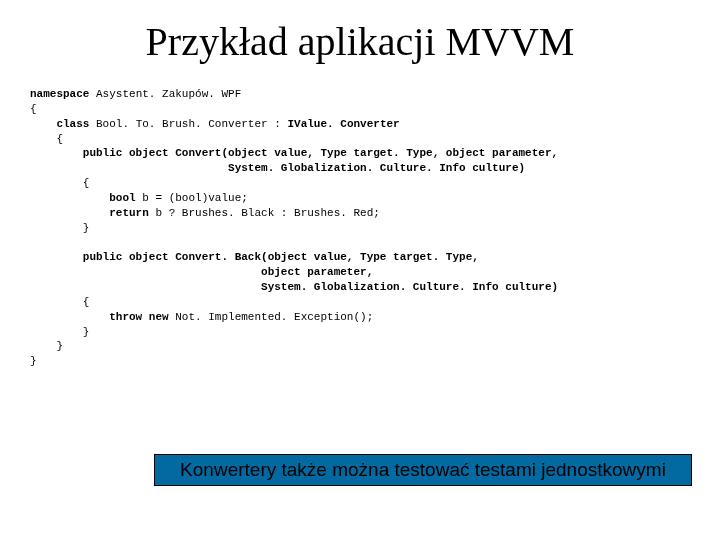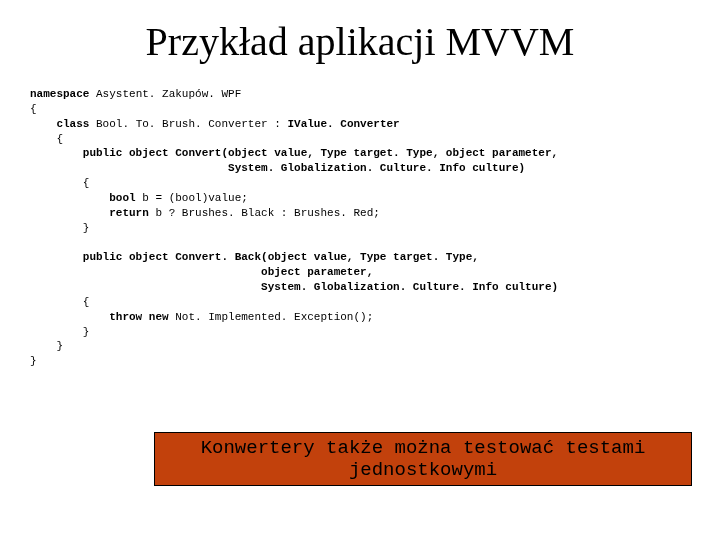--- a/index.html
+++ b/index.html
@@ -38,22 +38,22 @@
     line-height: 1.35;
     white-space: pre;
   }
   .kw { font-weight: bold; }
   .callout {
     position: absolute;
     right: 28px;
     bottom: 54px;
     width: 538px;
     border: 1px solid #000;
-    background: #c2410c;
-    font-family: Liberation Mono, monospace;
+    background: #0369a1;
+    font-family: Liberation Sans, sans-serif;
     font-size: 19px;
     padding: 4px 10px;
     box-sizing: border-box;
     text-align: center;
   }
 </style>
 </head>
 <body>
 
 <div class="slide">

